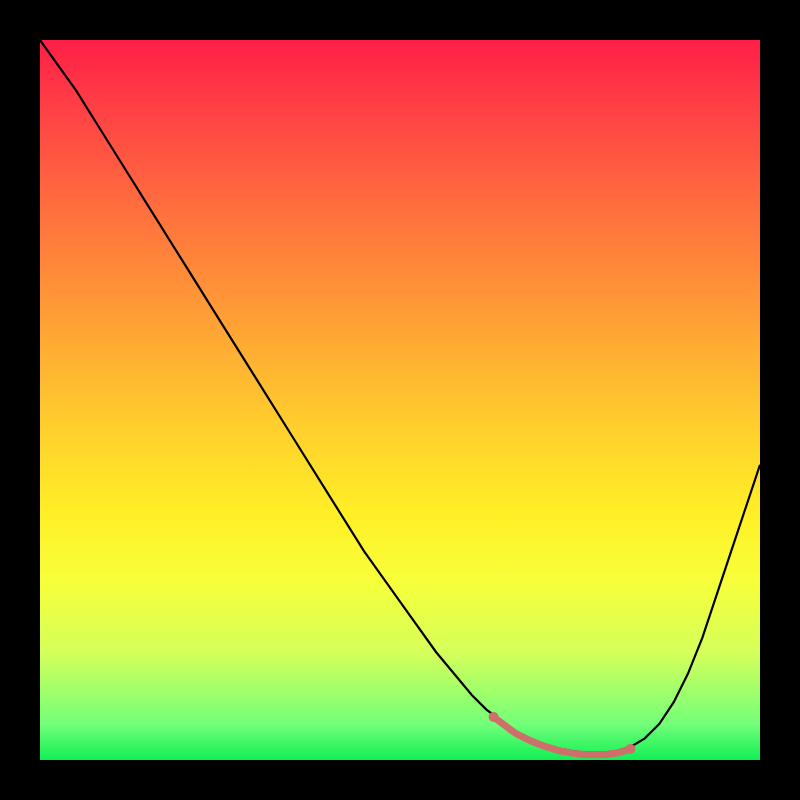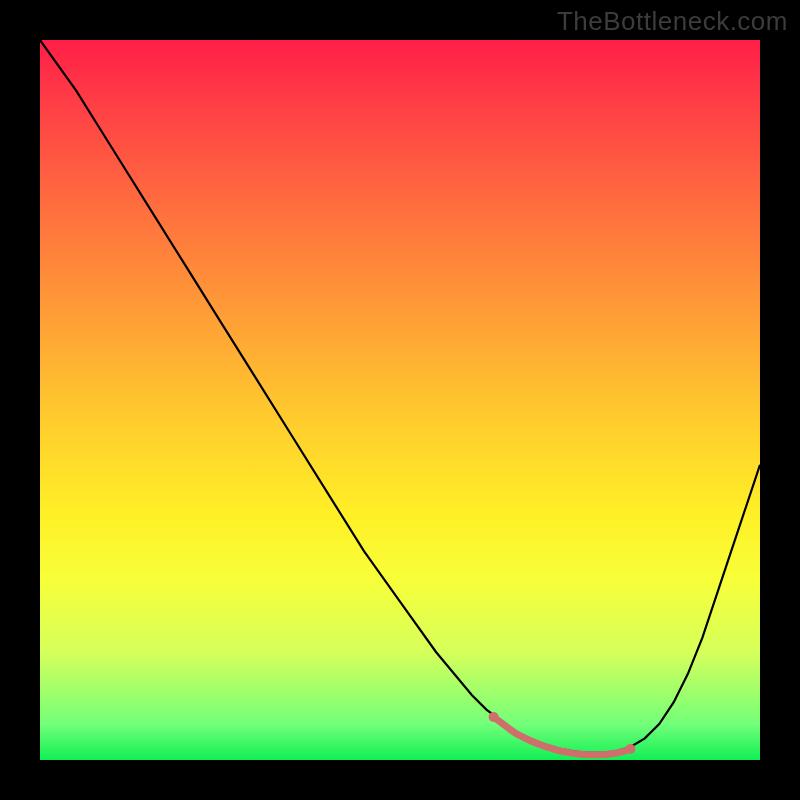--- a/index.html
+++ b/index.html
@@ -42,21 +42,20 @@
   }
   svg.curves { position: absolute; inset: 0; }
   .curve-line { fill: none; stroke: #000; stroke-width: 2.2; }
   .marker-band { fill: none; stroke: #cf6f6b; stroke-width: 7; stroke-linecap: round; }
   .marker-dot { fill: #cf6f6b; }
 </style>
 </head>
 <body>
 <div class="frame">
 
-  <div class="watermark">TheBottleneck.com</div>
 
   <div class="plot-area">
     <div class="gradient-bg"></div>
     <svg class="curves" viewBox="0 0 720 720" preserveAspectRatio="none">
       <path id="curve-path" class="curve-line" d="M0.0 0.0 L36.0 50.4 L72.0 108.0 L108.0 165.6 L144.0 223.2 L180.0 280.8 L216.0 338.4 L252.0 396.0 L288.0 453.6 L324.0 511.2 L360.0 561.6 L396.0 612.0 L432.0 655.2 L446.4 669.6 L460.8 680.4 L475.2 691.2 L489.6 698.4 L504.0 704.2 L518.4 708.5 L532.8 711.4 L547.2 712.8 L561.6 712.8 L576.0 711.4 L590.4 707.0 L604.8 698.4 L619.2 684.0 L633.6 662.4 L648.0 633.6 L662.4 597.6 L676.8 554.4 L691.2 511.2 L705.6 468.0 L720.0 424.8"></path>
       <path id="marker-path" class="marker-band" d="M453.6 677.0 L459.3 681.3 L465.0 685.5 L470.7 689.8 L476.4 693.8 L482.1 696.6 L487.8 699.5 L493.5 702.0 L499.2 704.2 L504.9 706.4 L510.6 708.1 L516.3 709.9 L522.0 711.2 L527.7 712.3 L533.4 713.4 L539.1 714.0 L544.8 714.6 L550.5 714.8 L556.2 714.8 L561.9 714.8 L567.6 714.2 L573.3 713.6 L579.0 712.5 L584.7 710.8 L590.4 709.0"></path>
       <circle id="marker-start" class="marker-dot" r="5" cx="453.6" cy="677.0"></circle>
       <circle id="marker-end" class="marker-dot" r="5" cx="590.4" cy="709.0"></circle>
     </svg>
   </div>

